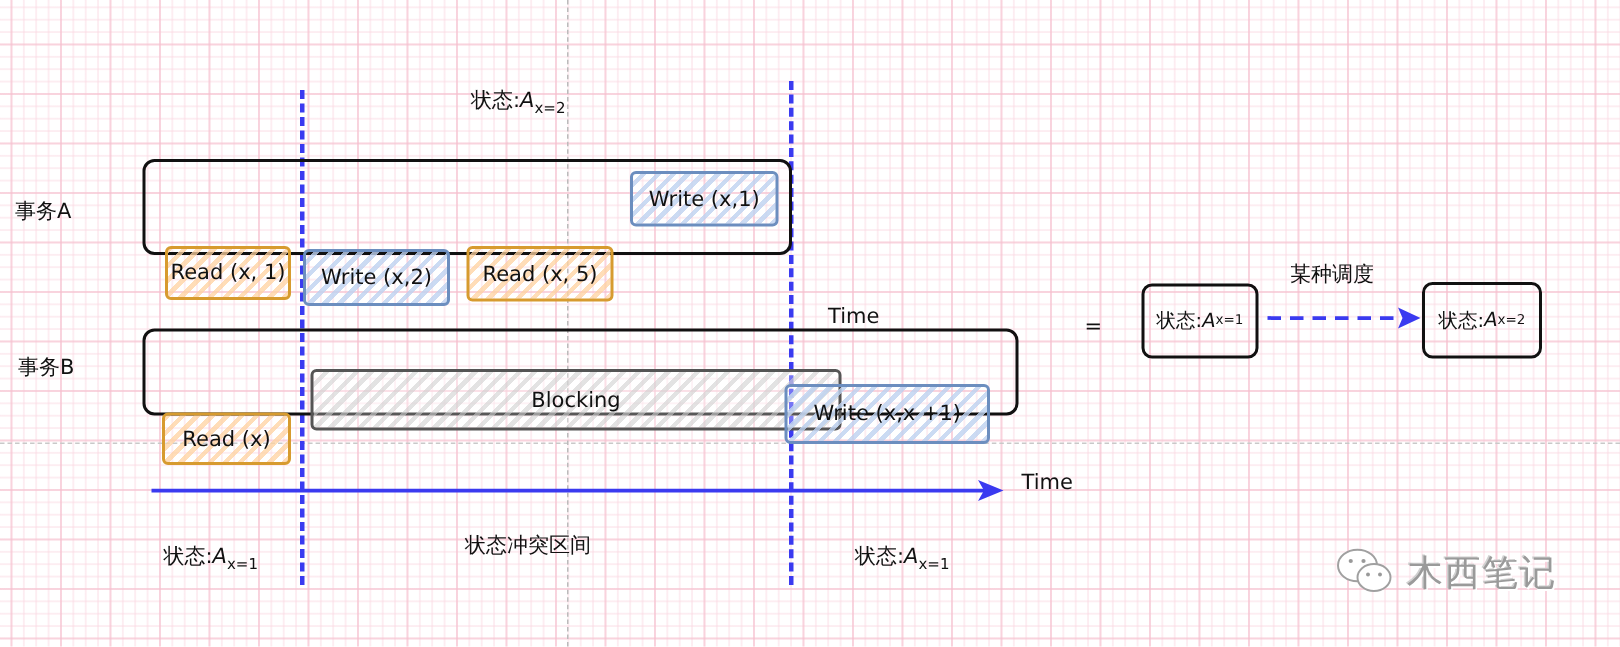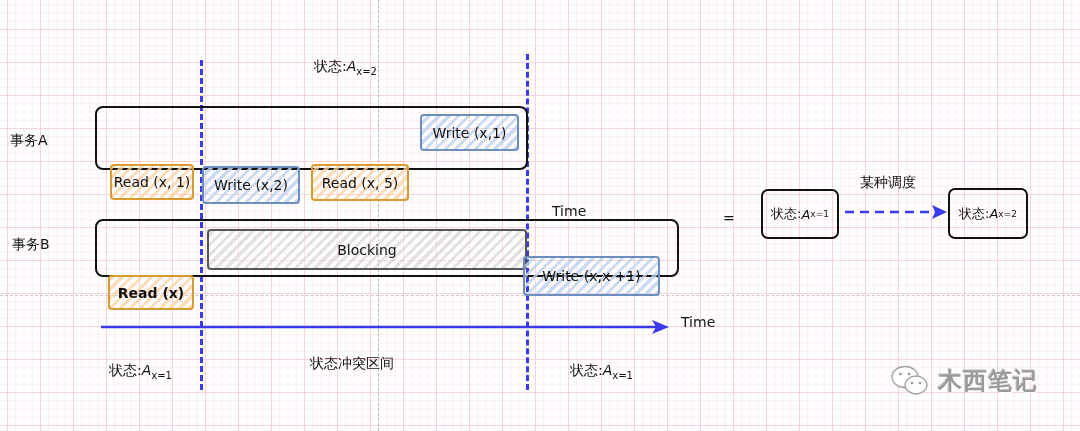--- a/index.html
+++ b/index.html
@@ -77,22 +77,22 @@
 <div class="container" style="left:95px; top:106px; width:433px; height:64px;"></div>
 <div class="op read" style="left:110px; top:120px; width:84px; height:36px;">Read (x, 1)</div>
 <div class="op write" style="left:202px; top:120px; width:98px; height:38px;margin-top:46px;">Write (x,2)</div>
 <div class="op read" style="left:311px; top:120px; width:98px; height:37px;">Read (x, 5)</div>
 <div class="op write" style="left:420px; top:114px; width:99px; height:37px;">Write (x,1)</div>
 
 <div class="abs label" style="left:552px; top:203px;">Time</div>
 
 <div class="abs label" style="left:12px; top:236px;">事务B</div>
 <div class="container" style="left:95px; top:219px; width:584px; height:58px;"></div>
-<div class="op read" style="left:108px; top:231px; width:86px; height:35px;font-weight:bold;">Read (x)</div>
-<div class="op block" style="left:207px; top:229px; width:320px; height:41px;">Blocking</div>
+<div class="op read" style="left:108px; top:231px; width:86px; height:35px;">Read (x)</div>
+<div class="op block" style="left:207px; top:246px; width:354px; height:41px;">Blocking</div>
 <div class="op write" style="left:523px; top:231px; width:137px; height:40px;margin-top:25px;">Write (x,x +1)</div>
 
 <svg style="left:0; top:0;" width="1080" height="431">
   <line x1="101" y1="327" x2="656" y2="327" stroke="#3a3af0" stroke-width="2.5"></line>
   <polygon points="669,327 652,320 656,327 652,334" fill="#3a3af0"></polygon>
   <line x1="845" y1="212" x2="933" y2="212" stroke="#3a3af0" stroke-width="2.5" stroke-dasharray="9 6"></line>
   <polygon points="947,212 932,205 935,212 932,219" fill="#3a3af0"></polygon>
 </svg>
 <div class="abs label" style="left:681px; top:314px;">Time</div>
 
@@ -110,21 +110,21 @@
   <span>状态:</span>
     <i>A</i>
     <sub>x=1</sub>
 </div>
 <div class="state-box" style="left:948px; top:188px; width:80px; height:51px;">
   <span>状态:</span>
     <i>A</i>
     <sub>x=2</sub>
 </div>
 
-<div class="abs" style="left:890px; top:364px; display:flex; align-items:center; gap:8px;font-weight:bold;">
+<div class="abs" style="left:890px; top:364px; display:flex; align-items:flex-end; gap:8px;">
   <svg style="position:relative;" width="40" height="34" viewBox="0 0 40 34">
     <ellipse cx="15" cy="13" rx="13" ry="10.5" fill="#ffffff" stroke="#a0a0a0" stroke-width="1.3"></ellipse>
     <circle cx="10.5" cy="10" r="1.4" fill="#999"></circle>
     <circle cx="19" cy="10" r="1.4" fill="#999"></circle>
     <ellipse cx="26" cy="21" rx="11" ry="9" fill="#ffffff" stroke="#a0a0a0" stroke-width="1.3"></ellipse>
     <circle cx="22" cy="19" r="1.3" fill="#999"></circle>
     <circle cx="30" cy="19" r="1.3" fill="#999"></circle>
   </svg>
   <span class="watermark">木西笔记</span>
 </div>

